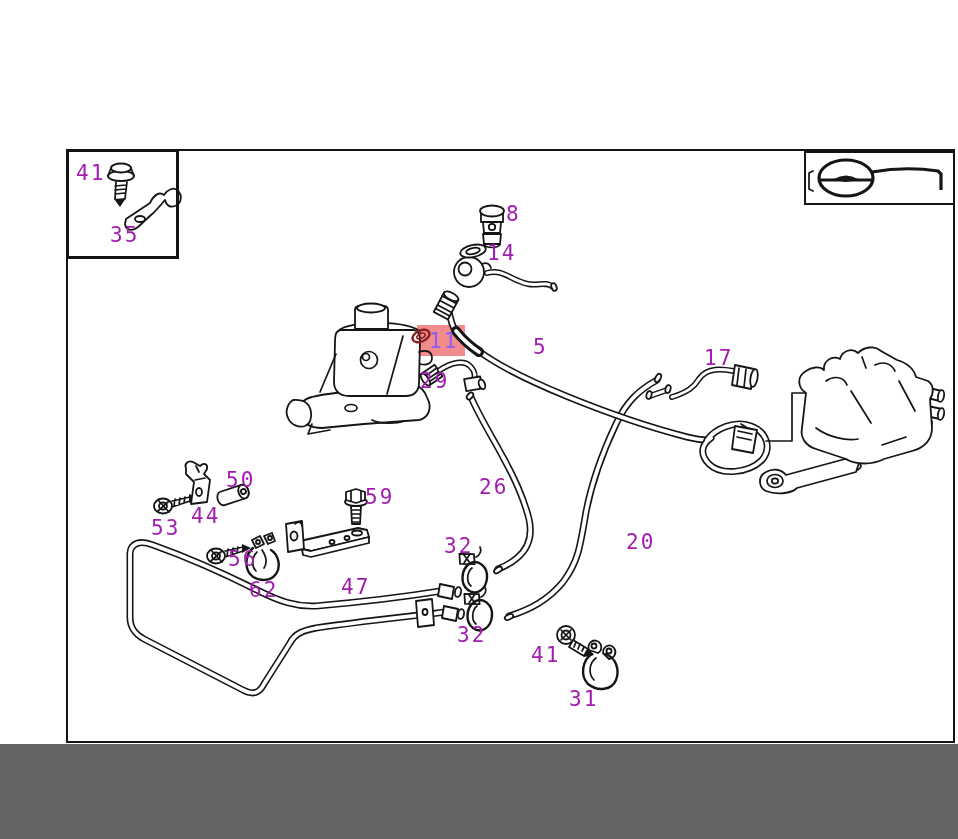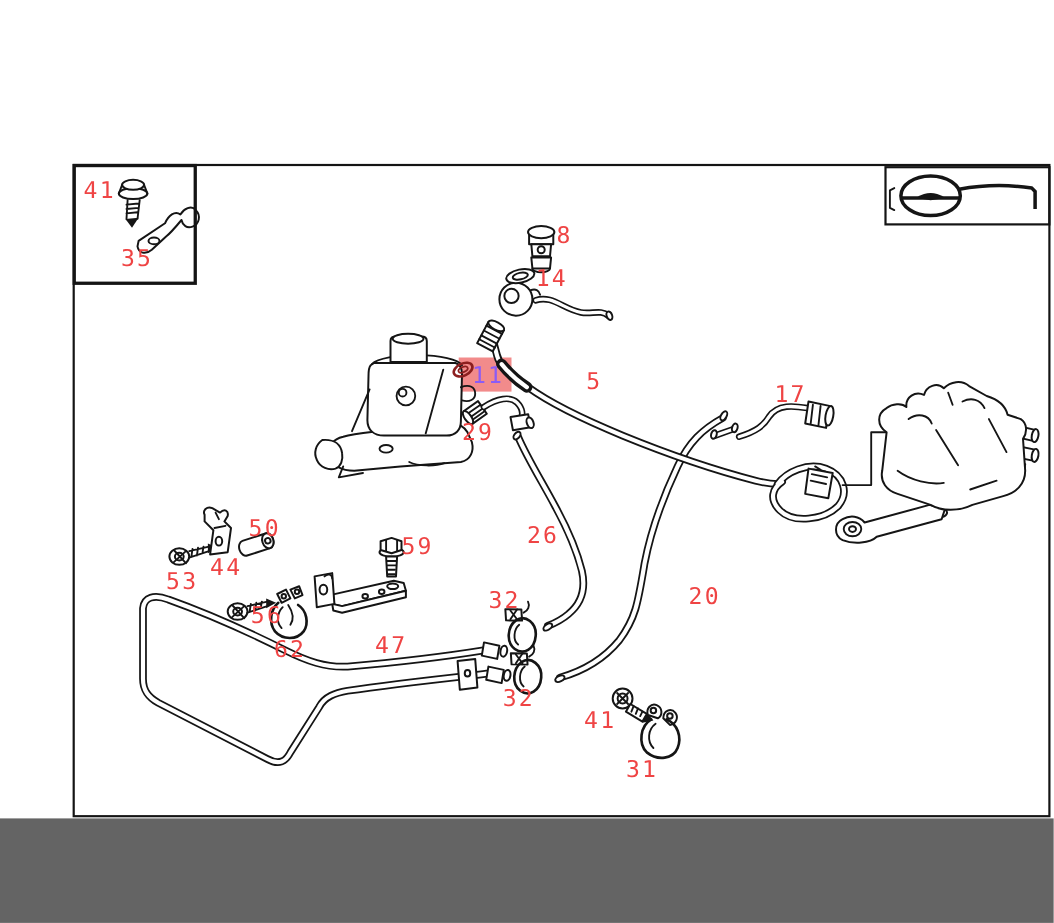--- a/index.html
+++ b/index.html
@@ -9,21 +9,21 @@
   }
   .box{position:absolute;background:#ffffff;border:2px solid #141414;box-sizing:border-box;}
   #main-box{left:66px;top:149px;width:889px;height:594px;z-index:0;}
   #inset-box{left:66px;top:149px;width:113px;height:110px;border-width:3px;z-index:4;background:transparent;}
   #wheel-box{left:804px;top:151px;width:151px;height:54px;border-width:2px;z-index:4;background:transparent;}
   #highlight-rect{position:absolute;z-index:1;}
   #art{position:absolute;left:0;top:0;z-index:2;}
   #labels{position:absolute;left:0;top:0;width:958px;height:839px;z-index:3;pointer-events:none;}
   .part-label{
     position:absolute;font-family:"DejaVu Sans Mono", monospace;
-    font-size:21px;line-height:22px;color:#ef4444;letter-spacing:2px;white-space:pre;
+    font-size:21px;line-height:22px;color:#a21caf;letter-spacing:2px;white-space:pre;
   }
   #footer{position:absolute;left:0;top:744px;width:958px;height:95px;z-index:5;}
   
   .to{stroke:#151515;stroke-width:7;fill:none;stroke-linecap:round;stroke-linejoin:round}
   .ti{stroke:#ffffff;stroke-width:3.8;fill:none;stroke-linecap:round;stroke-linejoin:round}
   .to2{stroke:#151515;stroke-width:6;fill:none;stroke-linecap:round;stroke-linejoin:round}
   .ti2{stroke:#ffffff;stroke-width:3;fill:none;stroke-linecap:round;stroke-linejoin:round}
   .ln{stroke:#151515;stroke-width:1.7;fill:none;stroke-linecap:round;stroke-linejoin:round}
   .ln2{stroke:#151515;stroke-width:2.4;fill:none;stroke-linecap:round;stroke-linejoin:round}
   .sh{stroke:#151515;stroke-width:1.8;fill:#ffffff;stroke-linejoin:round}
@@ -289,21 +289,21 @@
 
 <div id="inset-box" class="box"></div>
 <div id="wheel-box" class="box"></div>
 
 <div id="labels">
     <span class="part-label" style="left: 76px; top: 162px;">41</span>
     <span class="part-label" style="left: 110px; top: 224px;">35</span>
     <span class="part-label" style="left: 506px; top: 203px;">8</span>
     <span class="part-label" style="left: 487px; top: 242px;">14</span>
     <span class="part-label" style="left: 429px; top: 330px; color: #8b5cf6;">11</span>
-    <span class="part-label" style="left: 420px; top: 382px;">29</span>
+    <span class="part-label" style="left: 420px; top: 370px;">29</span>
     <span class="part-label" style="left: 533px; top: 336px;">5</span>
     <span class="part-label" style="left: 704px; top: 347px;">17</span>
     <span class="part-label" style="left: 479px; top: 461px; margin-top: 15px;">26</span>
     <span class="part-label" style="left: 585px; top: 531px; margin-left: 41px;">20</span>
     <span class="part-label" style="left: 226px; top: 469px;">50</span>
     <span class="part-label" style="left: 191px; top: 505px;">44</span>
     <span class="part-label" style="left: 151px; top: 517px;">53</span>
     <span class="part-label" style="left: 206px; top: 548px; margin-left: 22px;">56</span>
     <span class="part-label" style="left: 249px; top: 579px;">62</span>
     <span class="part-label" style="left: 315px; top: 576px; margin-left: 26px;">47</span>

